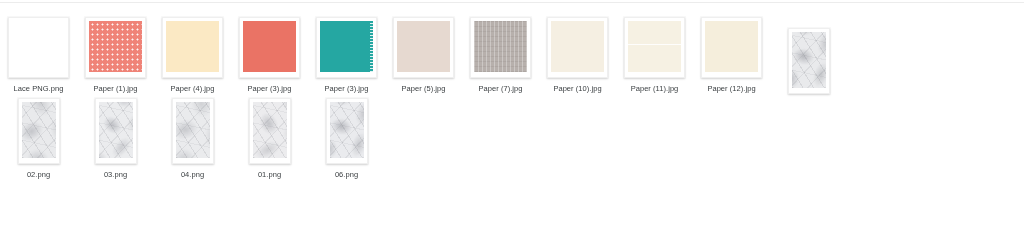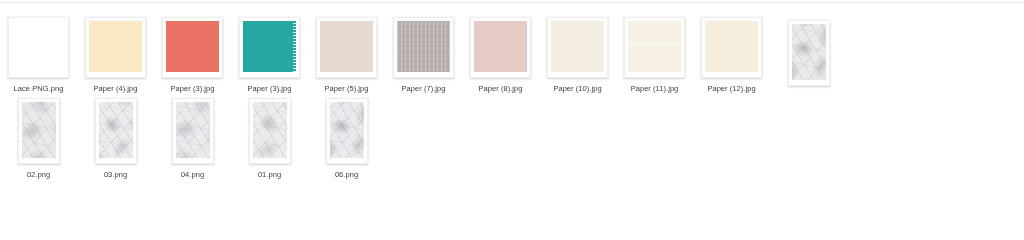--- a/index.html
+++ b/index.html
@@ -36,21 +36,21 @@
   .grid-rows {
     position: absolute;
     left: 0;
     top: 8px;
     width: 1024px;
   }
 
   .file-row {
     display: flex;
     flex-direction: row;
-    align-items: center;
+    align-items: flex-end;
     width: 1024px;
   }
 
   .file-cell {
     width: 77px;
     flex: 0 0 77px;
     display: flex;
     flex-direction: column;
     align-items: center;
     padding-top: 4px;
@@ -168,20 +168,28 @@
           <div class="thumb-shell">
             <div class="thumb landscape">
               <div class="swatch" style="background: rgb(255, 255, 255);"></div>
             </div>
           </div>
           <div class="file-label">Lace PNG.png</div>
         </div>
         <div class="file-cell">
           <div class="thumb-shell">
             <div class="thumb landscape">
+              <div class="swatch pat-dots" style="background: rgb(239, 131, 119);"></div>
+            </div>
+          </div>
+          <div class="file-label">Paper (1).jpg</div>
+        </div>
+        <div class="file-cell">
+          <div class="thumb-shell">
+            <div class="thumb landscape">
               <div class="swatch" style="background: rgb(251, 233, 196);"></div>
             </div>
           </div>
           <div class="file-label">Paper (4).jpg</div>
         </div>
         <div class="file-cell">
           <div class="thumb-shell">
             <div class="thumb landscape">
               <div class="swatch" style="background: rgb(234, 115, 101);"></div>
             </div>
@@ -204,28 +212,20 @@
           </div>
           <div class="file-label">Paper (5).jpg</div>
         </div>
         <div class="file-cell">
           <div class="thumb-shell">
             <div class="thumb landscape">
               <div class="swatch pat-weave" style="background: rgb(183, 176, 172);"></div>
             </div>
           </div>
           <div class="file-label">Paper (7).jpg</div>
-        </div>
-        <div class="file-cell">
-          <div class="thumb-shell">
-            <div class="thumb landscape">
-              <div class="swatch" style="background: rgb(230, 202, 196);"></div>
-            </div>
-          </div>
-          <div class="file-label">Paper (8).jpg</div>
         </div>
         <div class="file-cell">
           <div class="thumb-shell">
             <div class="thumb landscape">
               <div class="swatch" style="background: rgb(245, 239, 226);"></div>
             </div>
           </div>
           <div class="file-label">Paper (10).jpg</div>
         </div>
         <div class="file-cell">

